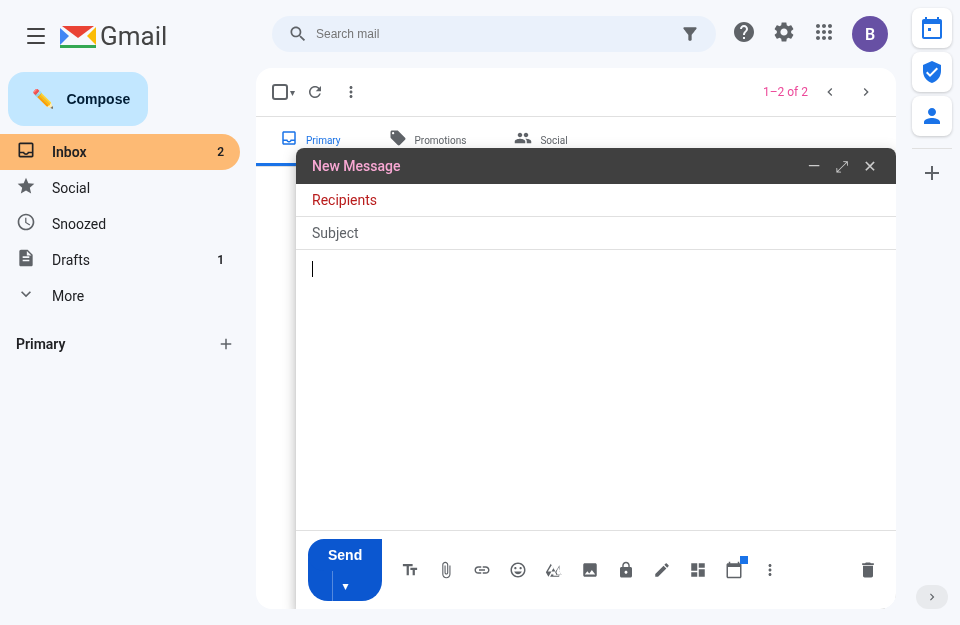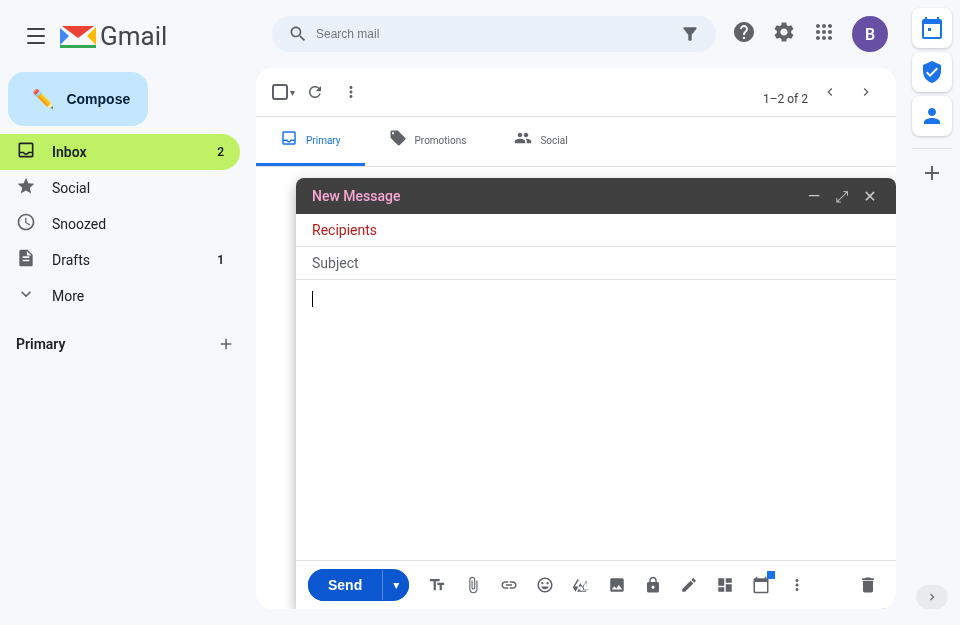--- a/index.html
+++ b/index.html
@@ -11,40 +11,40 @@
     .sidebar-header { display: flex; align-items: center; padding: 8px 16px; margin-bottom: 8px; }
     .hamburger-icon { width: 40px; height: 40px; display: flex; flex-direction: column; justify-content: center; align-items: center; gap: 5px; cursor: pointer; border-radius: 50%; }
     .hamburger-icon span { width: 18px; height: 2px; background: #444; border-radius: 2px; }
     .gmail-logo { display: flex; align-items: center; gap: 4px; margin-left: 4px; }
     .gmail-logo-text { font-size: 26px; color: #444; font-weight: 400; }
 
     .compose-btn { margin: 0 8px 8px 8px; background: #c2e7ff; border: none; border-radius: 16px; padding: 16px 24px; display: flex; align-items: center; gap: 12px; cursor: pointer; font-size: 14px; font-weight: 600; color: #001d35; width: 140px; }
     .compose-icon { font-size: 18px; }
 
     .nav-item { display: flex; align-items: center; padding: 4px 16px; height: 36px; border-radius: 0 20px 20px 0; cursor: pointer; font-size: 14px; color: #202124; gap: 16px; margin-right: 16px; position: relative; }
-    .nav-item.active { background: #bef264; font-weight: 600; }
+    .nav-item.active { background: #fdba74; font-weight: 600; }
     .nav-item .badge { margin-left: auto; font-size: 12px; font-weight: 600; color: #202124; }
     .nav-icon { font-size: 18px; width: 20px; text-align: center; color: #444; }
     .nav-label { flex: 1; }
 
     .labels-section { padding: 16px 16px 8px 16px; display: flex; align-items: center; justify-content: space-between; }
     .labels-title { font-size: 14px; font-weight: 600; color: #202124; }
     .add-label-btn { width: 28px; height: 28px; border-radius: 50%; display: flex; align-items: center; justify-content: center; cursor: pointer; font-size: 18px; color: #444; }
 
     
     .main { flex: 1; display: flex; flex-direction: column; background: #fff; border-radius: 16px; margin: 8px 8px 8px 0; overflow: hidden; position: relative; }
 
     .toolbar { display: flex; align-items: center; padding: 8px 16px; border-bottom: 1px solid #e0e0e0; gap: 4px; }
     .toolbar-left { display: flex; align-items: center; gap: 4px; }
     .checkbox-wrap { display: flex; align-items: center; }
     .cb { width: 16px; height: 16px; border: 2px solid #5f6368; border-radius: 3px; cursor: pointer; }
     .dropdown-arrow { font-size: 10px; color: #5f6368; cursor: pointer; margin-left: 2px; }
     .toolbar-btn { width: 32px; height: 32px; border-radius: 50%; display: flex; align-items: center; justify-content: center; cursor: pointer; font-size: 16px; color: #5f6368; }
     .spacer { flex: 1; }
-    .pagination { font-size: 12px; color: #404040; display: flex; align-items: flex-end; gap: 8px; }
+    .pagination { font-size: 12px; color: #ec4899; display: flex; align-items: center; gap: 8px; }
     .page-btn { width: 28px; height: 28px; border-radius: 50%; display: flex; align-items: center; justify-content: center; cursor: pointer; font-size: 14px; color: #5f6368; }
 
     .tabs { display: flex; border-bottom: 1px solid #e0e0e0; }
     .tab { display: flex; align-items: center; gap: 8px; padding: 12px 24px; cursor: pointer; font-size: 10px; color: #5f6368; border-bottom: 3px solid transparent; }
     .tab.active { color: #1a73e8; border-bottom-color: #1a73e8; }
     .tab-icon { font-size: 16px; }
 
     .email-list { flex: 1; overflow-y: auto; }
 
     
@@ -57,21 +57,21 @@
     .compose-title { flex: 1; color: #f9a8d4; font-size: 14px; font-weight: 500; }
     .compose-controls { display: flex; align-items: center; gap: 8px; }
     .compose-ctrl-btn { color: #ccc; font-size: 16px; cursor: pointer; width: 20px; height: 20px; display: flex; align-items: center; justify-content: center; }
 
     .compose-field { display: flex; align-items: center; padding: 8px 16px; border-bottom: 1px solid #e0e0e0; }
     .compose-field-label { color: #5f6368; font-size: 14px; flex: 1; }
     .compose-body { flex: 1; min-height: 280px; padding: 8px 16px; position: relative; cursor: text; }
     .cursor-blink { display: inline-block; width: 1px; height: 16px; background: #000; vertical-align: text-bottom; }
 
     .compose-footer { border-top: 1px solid #e0e0e0; padding: 8px 12px; display: flex; align-items: center; gap: 4px; }
-    .send-btn-wrap { display: flex; align-items: center; background: #0b57d0; border-radius: 20px; margin-right: 8px; }
+    .send-btn-wrap { display: flex; align-items: center; background: #0b57d0; border-radius: 20px; margin-right: 8px; flex-direction: column; }
     .send-btn { background: #0b57d0; color: #fff; border: none; border-radius: 20px 0 0 20px; padding: 8px 20px; font-size: 14px; font-weight: 600; cursor: pointer; }
     .send-dropdown { background: #0b57d0; color: #fff; border: none; border-left: 1px solid rgba(255,255,255,0.3); border-radius: 0 20px 20px 0; padding: 8px 10px; cursor: pointer; font-size: 12px; }
     .footer-icon { width: 32px; height: 32px; border-radius: 50%; display: flex; align-items: center; justify-content: center; cursor: pointer; font-size: 16px; color: #5f6368; }
     .footer-spacer { flex: 1; }
 
     
     .avatar { width: 36px; height: 36px; border-radius: 50%; background: #6750a4; display: flex; align-items: center; justify-content: center; color: #fff; font-size: 16px; font-weight: 600; cursor: pointer; }
   </style>
 </head>
 <body>

